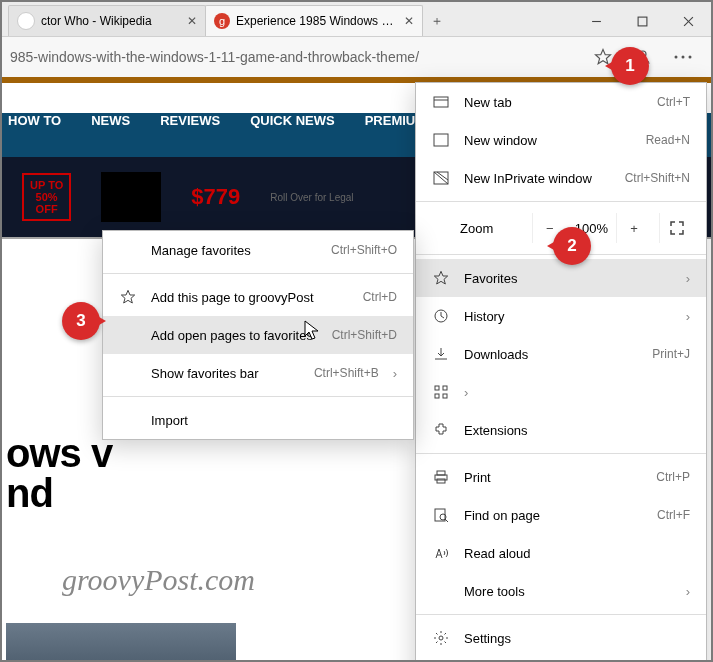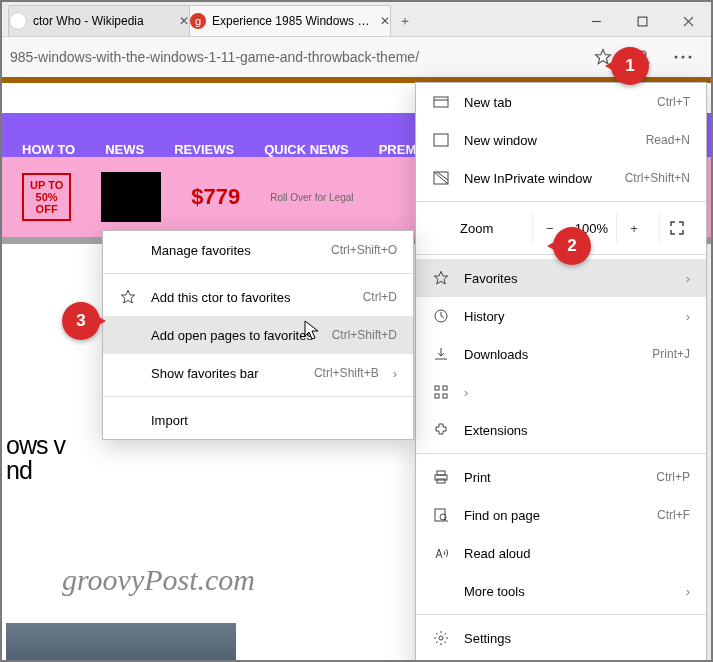--- a/index.html
+++ b/index.html
@@ -1,40 +1,40 @@
 <!DOCTYPE html>
 <html><head>
 <meta charset="utf-8">
 <style>
 html,body{margin:0;padding:0;font-family:"Segoe UI",Arial,sans-serif;font-size:13px;color:#000;background:#fff}
 #stage{position:relative;width:713px;height:662px;overflow:hidden;border:2px solid #7a7a7a;box-sizing:border-box;background:#f2f2f2}
 .titlebar{height:34px;background:#ececec;display:flex;align-items:flex-end;border-bottom:1px solid #d0d0d0}
 .tabs{display:flex;align-items:flex-end;height:34px;flex:1;padding-left:6px}
-.tab{height:30px;min-width:180px;max-width:200px;border:1px solid #c8c8c8;border-bottom:none;border-radius:2px 2px 0 0;display:flex;align-items:center;padding:0 0;margin-right:-1px;background:#e4e4e4;font-size:12px;gap:6px;overflow:hidden;white-space:nowrap}
+.tab{height:30px;min-width:180px;max-width:200px;border:1px solid #c8c8c8;border-bottom:none;border-radius:2px 2px 0 0;display:flex;align-items:center;padding:0 8px;margin-right:-1px;background:#e4e4e4;font-size:12px;gap:6px;overflow:hidden;white-space:nowrap}
 .tab.active{background:#f7f7f7;z-index:2}
 .tab .txt{overflow:hidden;text-overflow:ellipsis;flex:1}
 .tab .close{color:#555}
 .favicon{width:16px;height:16px;display:inline-block;border-radius:50%}
 .fav-g{background:#d63b2a;color:#fff;text-align:center;font-size:11px;line-height:16px}
 .newtab{width:30px;height:30px;display:flex;align-items:center;justify-content:center;color:#555}
 .winctrls{display:flex}
 .winbtn{width:46px;height:30px;display:flex;align-items:center;justify-content:center;color:#444}
 .winbtn svg{width:11px;height:11px}
 .urlbar{height:40px;background:#f7f7f7;display:flex;align-items:center;padding:0 8px;border-bottom:6px solid #a16207}
 .url{flex:1;color:#666;font-size:14px;white-space:nowrap;overflow:hidden}
 .urlicon{width:40px;display:flex;justify-content:center;color:#555}
 .content{position:relative;height:586px;background:#fff;overflow:hidden}
-.topnav{height:44px;background:#8b5cf6;margin-top:30px;display:flex;align-items:flex-end;padding:0 20px;gap:30px}
+.topnav{height:44px;background:#0c4a6e;margin-top:30px;display:flex;align-items:flex-start;padding:0 6px;gap:30px}
 .topnav span{color:#fff;font-weight:bold;font-size:13px}
-.banner{height:80px;background:#f9a8d4;border-bottom:7px solid #a3a3a3;display:flex;align-items:center;padding:0 20px;gap:30px}
+.banner{height:80px;background:#0f172a;border-bottom:2px solid #a3a3a3;display:flex;align-items:center;padding:0 20px;gap:30px}
 .offer{border:2px solid #c00;padding:4px 6px;font-size:11px;text-align:center;line-height:1.1;color:#c00;font-weight:bold}
 .blackbox{width:60px;height:50px;background:#000}
 .price{color:#c00;font-size:22px;font-weight:bold}
 .legal{font-size:10px;color:#666}
-.headline{position:absolute;left:4px;top:350px;font-size:25px;font-weight:400;letter-spacing:-1px;line-height:1}
+.headline{position:absolute;left:4px;top:350px;font-size:40px;font-weight:700;letter-spacing:-1px;line-height:1}
 .watermark{position:absolute;left:60px;top:480px;font-size:30px;color:#888;font-family:Georgia,serif;font-style:italic}
 .sideimg{position:absolute;right:10px;top:370px;width:260px;height:170px;background:linear-gradient(135deg,#bba36f,#8b7a4b);border-radius:3px}
 .besttitle{position:absolute;right:20px;top:548px;font-weight:bold;font-size:14px}
 .bottomthumb{position:absolute;left:4px;top:540px;width:230px;height:100px;background:linear-gradient(#6a7a8a,#2a3a4a)}
 .bottomthumb2{position:absolute;right:10px;top:575px;width:260px;height:80px;background:#4a7bbf}
 
 
 .menu{position:absolute;background:#fff;border:1px solid #bcbcbc;box-shadow:0 6px 24px rgba(0,0,0,.2);font-size:13px}
 .mrow{display:flex;align-items:center;height:38px;padding:0 16px;gap:14px;white-space:nowrap;color:#000}
 .mrow.sel{background:#e6e6e6}
@@ -308,21 +308,21 @@
       <span class="lbl">Manage favorites</span>
       <span class="sc">Ctrl+Shift+O</span>
     </div>
     <div class="sep"></div>
     <div class="mrow">
       <span class="ic">
           <svg width="16" height="16" viewBox="0 0 24 24" fill="none" stroke="currentColor" stroke-width="1.5">
             <polygon points="12,2 15,9 22,9 16.5,14 18.5,21 12,17 5.5,21 7.5,14 2,9 9,9"></polygon>
           </svg>
         </span>
-      <span class="lbl">Add this ctor to favorites</span>
+      <span class="lbl">Add this page to groovyPost</span>
       <span class="sc">Ctrl+D</span>
     </div>
     <div class="mrow sel">
       <span class="ic"></span>
       <span class="lbl">Add open pages to favorites</span>
       <span class="sc">Ctrl+Shift+D</span>
     </div>
     <div class="mrow">
       <span class="ic"></span>
       <span class="lbl">Show favorites bar</span>

